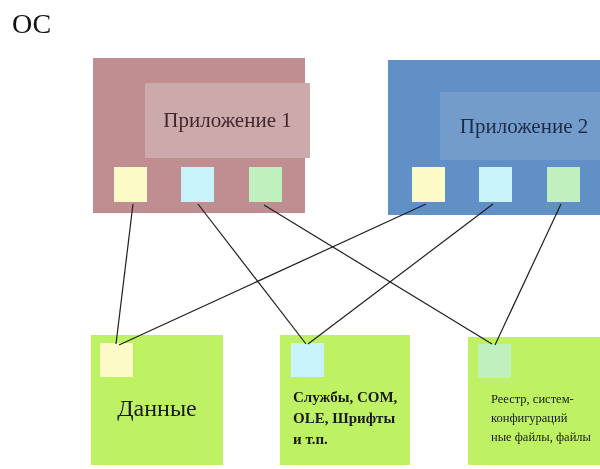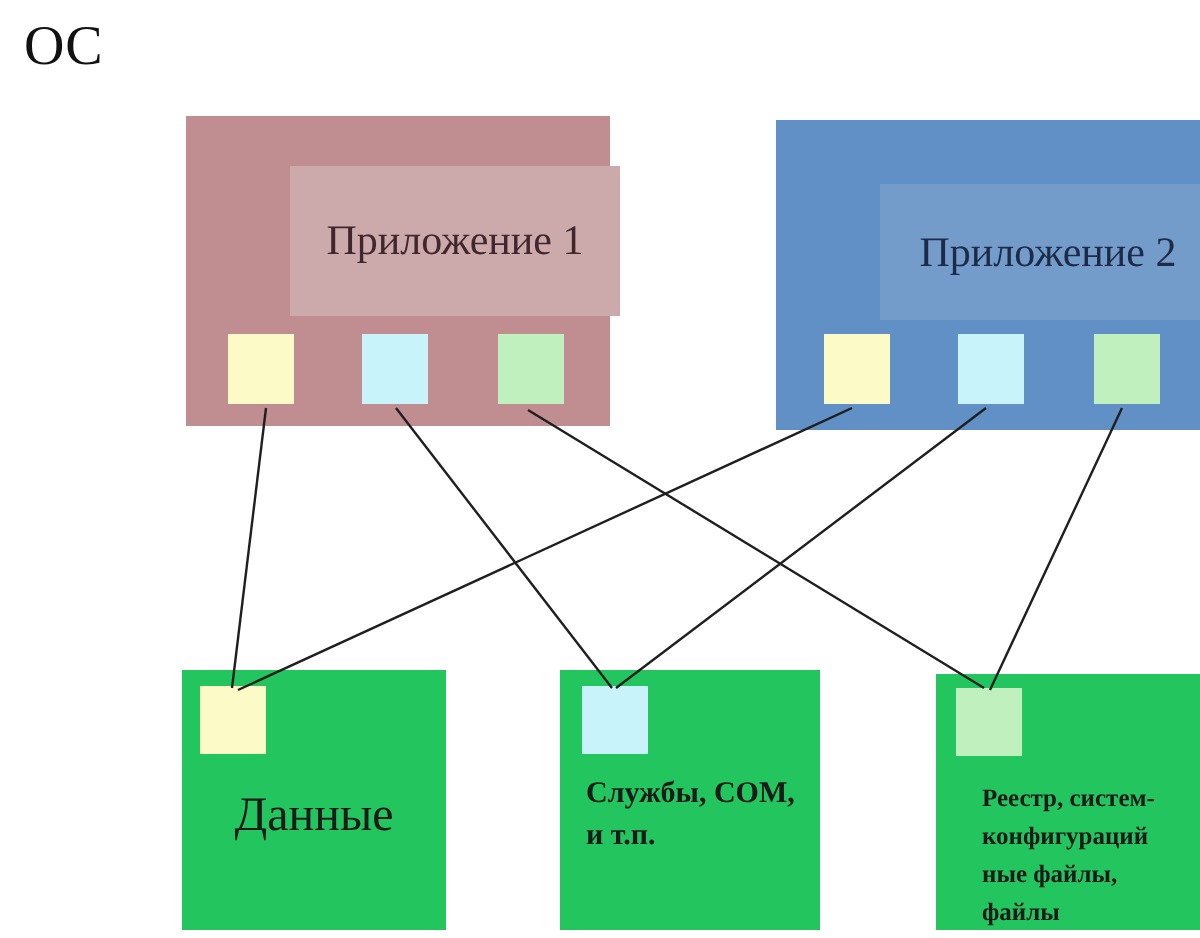--- a/index.html
+++ b/index.html
@@ -18,34 +18,34 @@
 
   .port{position:absolute;width:33px;height:35px;}
   .app1 .port{top:109px;}
   .app2 .port{top:107px;}
   .app1 .port-data{left:21px;} .app1 .port-services{left:88px;} .app1 .port-registry{left:156px;}
   .app2 .port-data{left:24px;} .app2 .port-services{left:91px;} .app2 .port-registry{left:159px;}
   .port-data{background:#fcfac6;}
   .port-services{background:#c8f3fa;}
   .port-registry{background:#bff0bd;}
 
-  .res{position:absolute;background:#22c55e;}
+  .res{position:absolute;background:#bef264;}
   .res1{left:91px;top:335px;width:132px;height:130px;}
   .res2{left:280px;top:335px;width:130px;height:130px;}
   .res3{left:468px;top:337px;width:132px;height:128px;}
   .chip{position:absolute;width:33px;height:34px;}
   .res1 .chip{left:9px;top:8px;background:#fcfac6;}
   .res2 .chip{left:11px;top:8px;background:#c8f3fa;}
   .res3 .chip{left:10px;top:7px;background:#bff0bd;}
 
   .res1-label{position:absolute;left:0;top:60px;width:100%;text-align:center;
               font-size:24px;color:#1a1a1a;}
   .res2-text{position:absolute;left:13px;top:52px;font-size:15px;font-weight:bold;
              line-height:21px;color:#1a1a1a;}
-  .res3-text{position:absolute;left:23px;top:53px;font-size:12.5px;font-weight:bold;
+  .res3-text{position:absolute;left:23px;top:53px;font-size:12.5px;font-weight:normal;
              line-height:19px;color:#1a1a1a;}
 
   .wires{position:absolute;left:0;top:0;pointer-events:none;}
 </style>
 </head>
 <body>
 
 <div class="canvas">
 
   <div class="os-label">ОС</div>
@@ -66,20 +66,21 @@
 
   <div class="res res1">
     <div class="chip"></div>
     <div class="res1-label">Данные</div>
   </div>
 
   <div class="res res2">
     <div class="chip"></div>
     <div class="res2-text">
       <div>Службы, COM,</div>
+      <div>OLE, Шрифты</div>
       <div>и т.п.</div>
     </div>
   </div>
 
   <div class="res res3">
     <div class="chip"></div>
     <div class="res3-text">
       <div>Реестр, систем-</div>
       <div>конфигураций</div>
       <div>ные файлы, файлы</div>

